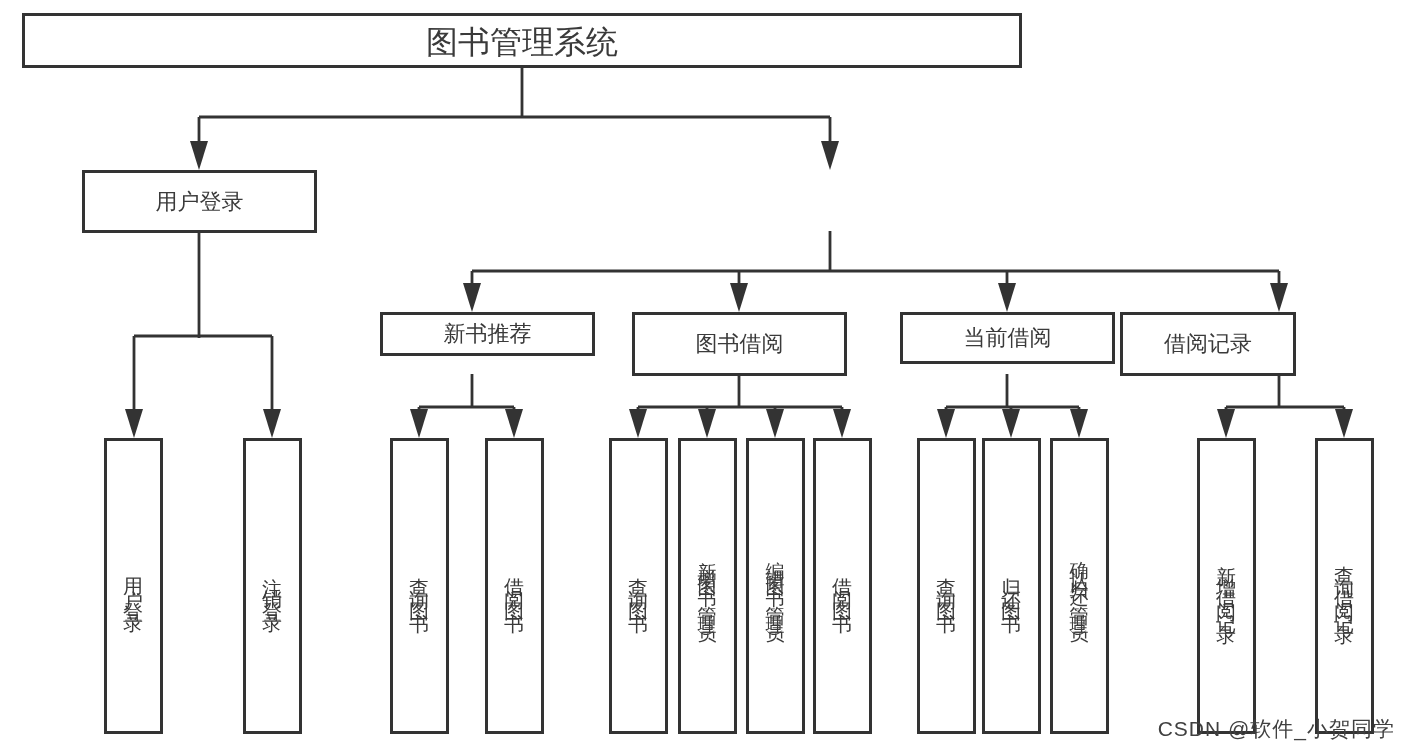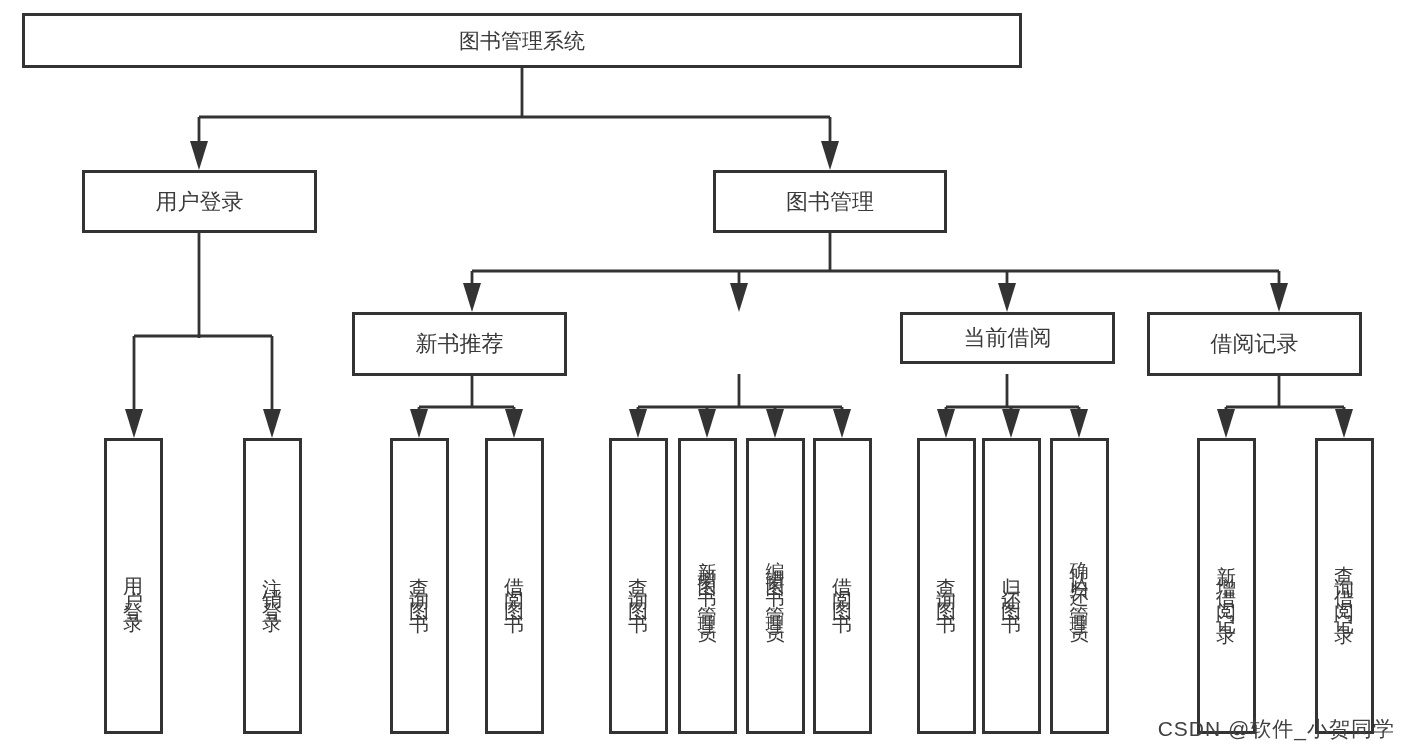--- a/index.html
+++ b/index.html
@@ -33,21 +33,21 @@
     position: absolute;
     box-sizing: border-box;
     border: 3px solid #333333;
     background: #ffffff;
     display: flex;
     align-items: center;
     justify-content: center;
     z-index: 2;
     color: #3a3a3a;
   }
-  .box.root  { font-size: 21px; }
+  .box.root  { font-size: 32px; align-items: flex-end; }
   .box.lvl2,
   .box.lvl3  { font-size: 22px; }
   .box.leaf {
     top: 438px;
     width: 59px;
     height: 296px;
   }
   .vtext {
     writing-mode: vertical-rl;
     font-size: 20px;
@@ -136,31 +136,31 @@
     <polygon points="1335,409 1353,409 1344,438"></polygon>
   </svg>
 
   <div class="box root" style="left:22px;top:13px;width:1000px;height:55px">
     <span>图书管理系统</span>
   </div>
 
   <div class="box lvl2" style="left:82px;top:170px;width:235px;height:63px">
     <span>用户登录</span>
   </div>
-  <div class="box lvl2" style="left:713px;top:170px;width:234px;height:63px">
-    <span>图书管理</span>
-  </div>
-
-  <div class="box lvl3" style="left:352px;top:312px;width:215px;height:64px">
+
+  <div class="box lvl3" style="left:380px;top:312px;width:215px;height:44px">
     <span>新书推荐</span>
+  </div>
+  <div class="box lvl3" style="left:632px;top:312px;width:215px;height:64px">
+    <span>图书借阅</span>
   </div>
   <div class="box lvl3" style="left:900px;top:312px;width:215px;height:52px">
     <span>当前借阅</span>
   </div>
-  <div class="box lvl3" style="left:1147px;top:312px;width:215px;height:64px">
+  <div class="box lvl3" style="left:1120px;top:312px;width:176px;height:64px">
     <span>借阅记录</span>
   </div>
 
   <div class="box leaf" style="left:104px">
     <span class="vtext">用户登录</span>
   </div>
   <div class="box leaf" style="left:243px">
     <span class="vtext">注销登录</span>
   </div>
 

